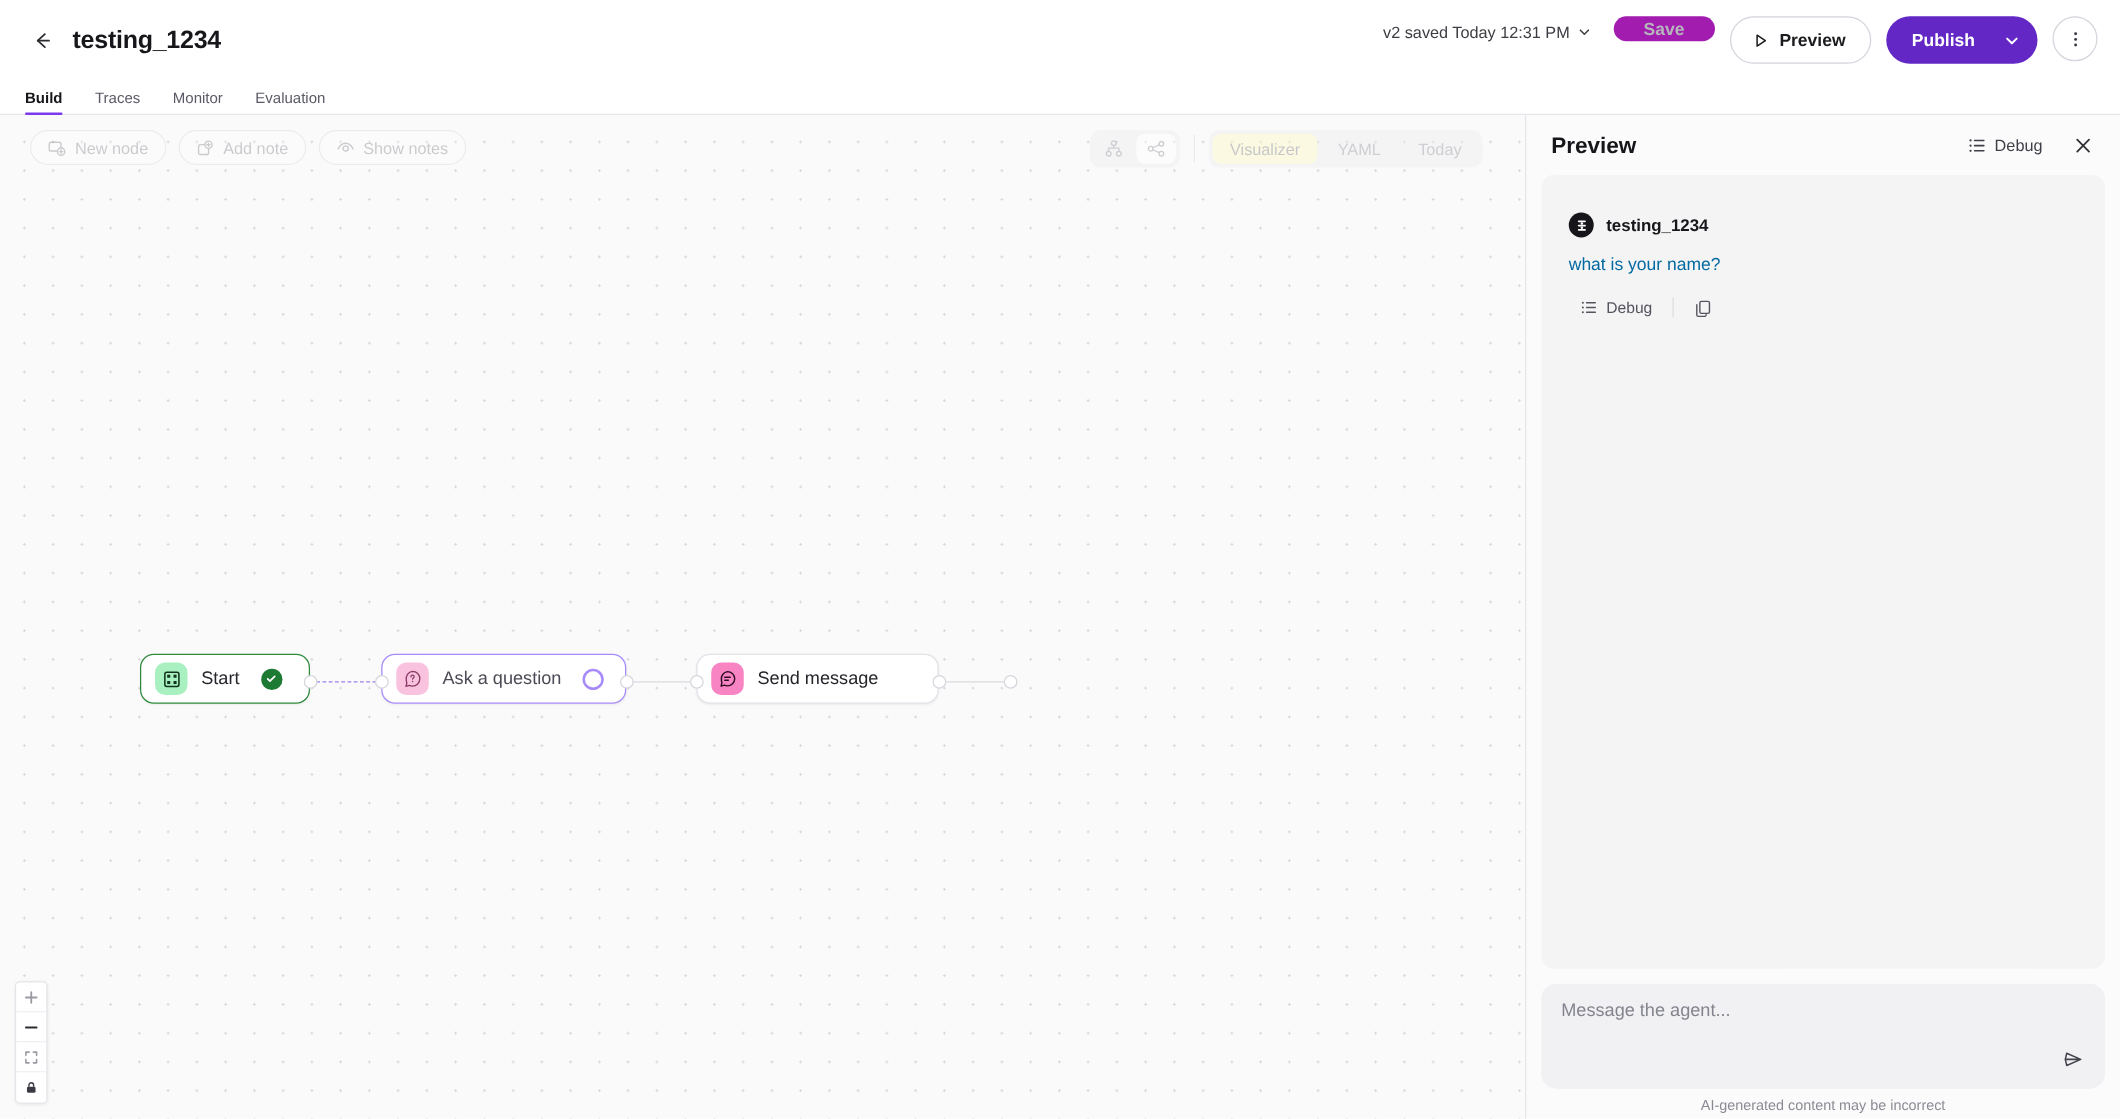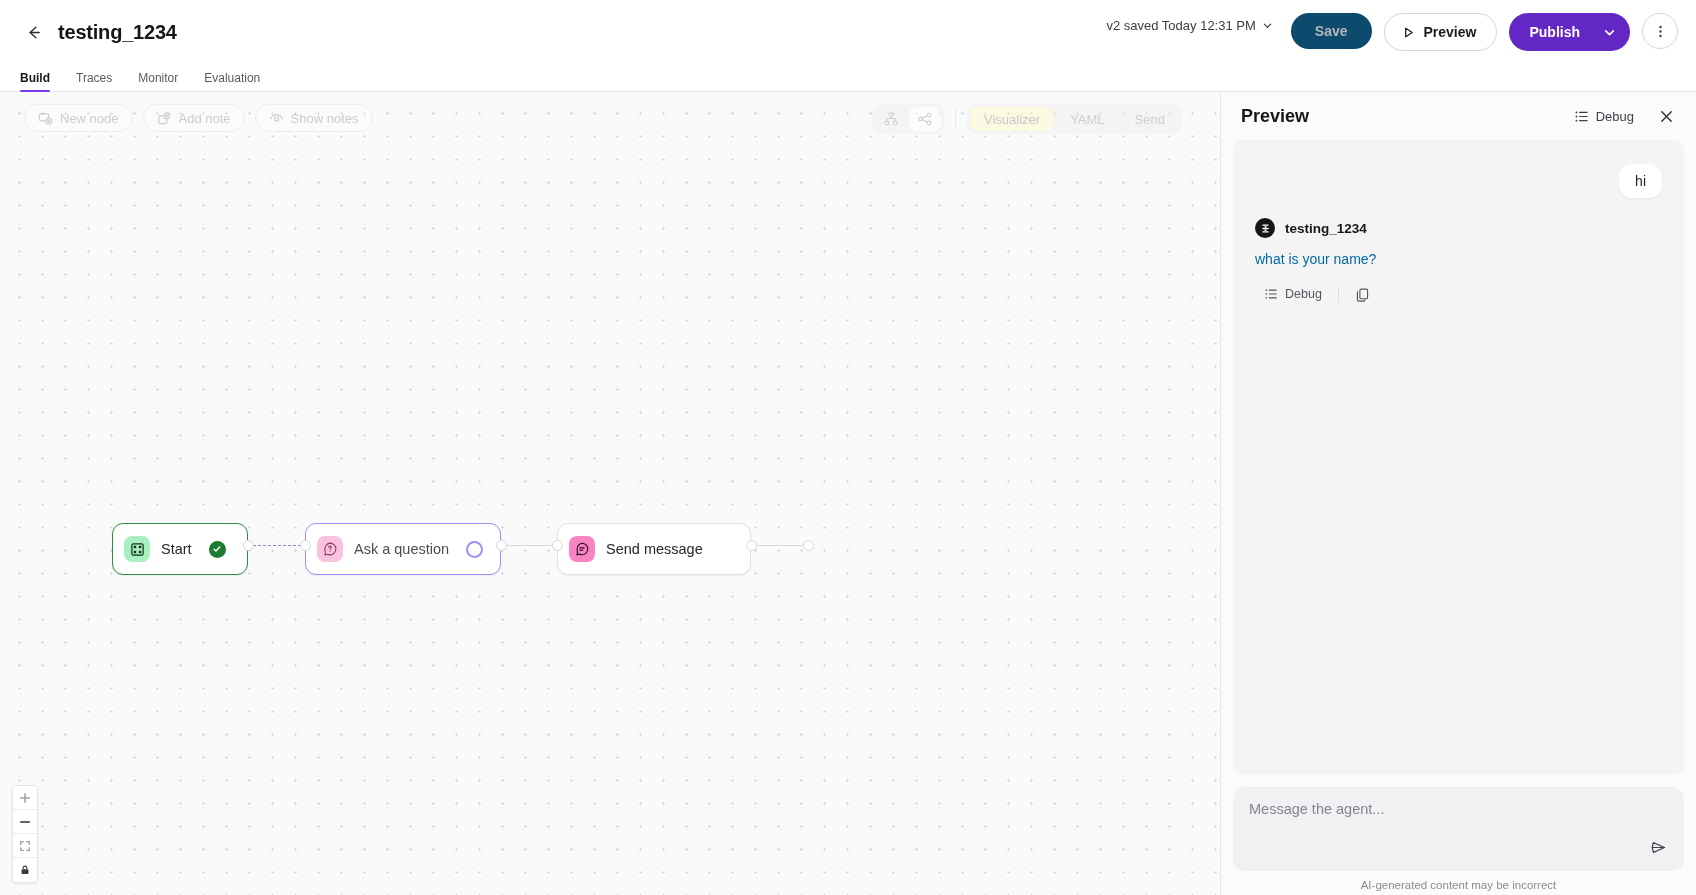--- a/index.html
+++ b/index.html
@@ -38,22 +38,22 @@
     padding: 5px 6px; border-radius: 6px; white-space: nowrap;
   }
   .btn {
     border: none; border-radius: 999px; cursor: pointer;
     font-size: 14px; font-weight: 700;
     display: inline-flex; align-items: center; justify-content: center;
     gap: 8px; white-space: nowrap;
     font-family: "Liberation Sans", sans-serif;
   }
   .btn-save {
-    background: #0c4a6e; color: #b6b6bd;
-    height: 36px; padding: 0 24px; cursor: default;
+    background: #a21caf; color: #b6b6bd;
+    height: 20px; padding: 0 24px; cursor: default;
   }
   .btn-preview {
     background: #fff; color: #1b1b1f;
     border: 1px solid #d4d4dc;
     height: 38px; padding: 0 20px 0 16px;
   }
   .btn-publish {
     background: #6227c4; color: #fff;
     height: 38px; padding: 0 14px 0 20px; gap: 23px;
   }
@@ -132,21 +132,21 @@
     height: 24px; padding: 0 14px; border-radius: 7px;
     display: flex; align-items: center; font-size: 13px;
     color: #9b9ba4; cursor: pointer; background: transparent; border: none;
     font-family: "Liberation Sans", sans-serif; white-space: nowrap;
   }
   .seg.active { background: #fef9c3; color: #8a8a93; }
 
   
   .flow { position: absolute; left: 0; top: 0; width: 100%; height: 100%; }
   .node {
-    position: absolute; height: 52px;
+    position: absolute; height: 40px;
     display: flex; align-items: center; gap: 11px;
     padding: 0 16px 0 11px;
     background: #fff; border-radius: 11px;
     border: 1.6px solid #e2e2e8;
     box-shadow: 0 1px 2px rgba(16,16,30,0.06);
     cursor: pointer; z-index: 3;
   }
   .node.start { border-color: #2f8c3f; }
   .node.ask { border-color: #a78bfa; }
   .node-icon {
@@ -369,21 +369,21 @@
               <circle cx="13.6" cy="4.6" r="2.1" stroke="currentColor" stroke-width="1.2"></circle>
               <circle cx="13.6" cy="13.4" r="2.1" stroke="currentColor" stroke-width="1.2"></circle>
               <path d="M5.9 8.1l5.8-2.6M5.9 9.9l5.8 2.6" stroke="currentColor" stroke-width="1.2" stroke-linecap="round"></path>
             </svg>
           </button>
         </div>
         <div class="seg-divider"></div>
         <div class="segmented">
           <button class="seg active">Visualizer</button>
           <button class="seg">YAML</button>
-          <button class="seg">Send</button>
+          <button class="seg">Today</button>
         </div>
       </div>
 
       <div class="flow">
 
         <div class="edge dashed" style="left:248px; top:453px; width:58px;"></div>
         <div class="edge solid" style="left:501px; top:453px; width:57px;"></div>
         <div class="edge solid" style="left:751px; top:453px; width:60px;"></div>
 
         <div class="port" style="left:243px; top:448px;"></div>
@@ -472,23 +472,20 @@
           <span>Debug</span>
         </button>
         <button class="close-btn">
           <svg width="17" height="17" viewBox="0 0 18 18" fill="none">
             <path d="M4 4l10 10M14 4L4 14" stroke="currentColor" stroke-width="1.5" stroke-linecap="round"></path>
           </svg>
         </button>
       </div>
 
       <div class="chat-scroll">
-        <div class="user-row">
-          <div class="user-bubble">hi</div>
-        </div>
 
         <div class="agent-row">
           <div class="agent-head">
             <div class="avatar">
               <svg width="13" height="13" viewBox="0 0 14 14" fill="none">
                 <path d="M4.2 3.3h5.6M4.2 7h5.6M4.2 10.7h5.6" stroke="#fff" stroke-width="1.4" stroke-linecap="round"></path>
                 <circle cx="7" cy="5.1" r="1.05" fill="#fff"></circle>
                 <circle cx="7" cy="8.9" r="1.05" fill="#fff"></circle>
               </svg>
             </div>

